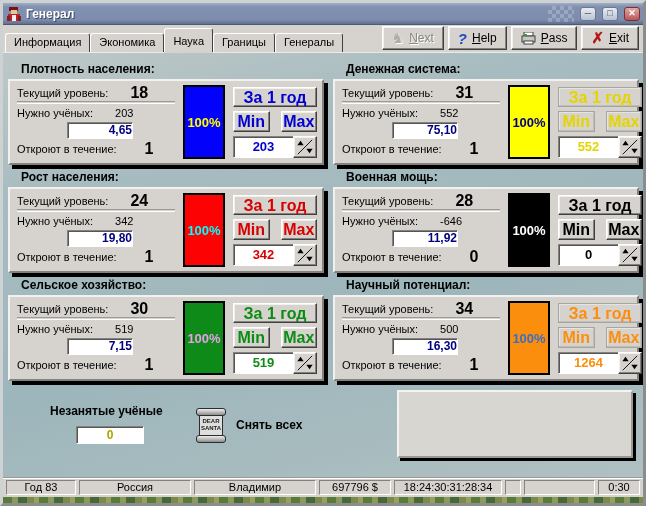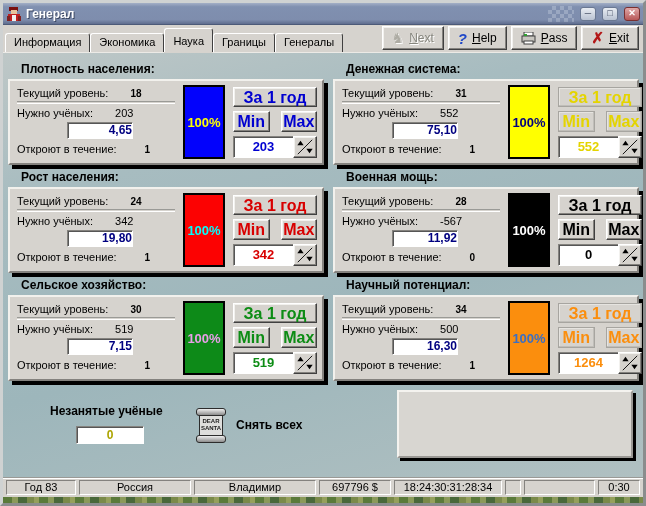--- a/index.html
+++ b/index.html
@@ -66,21 +66,21 @@
   .section{ margin-top:5px; }
   .caption{ font-size:12px; font-weight:bold; margin:0 0 2px 13px; height:15px; }
 
   .panel{
     height:86px; background:#d6d3ce; display:flex; gap:8px; padding:5px 7px;
     border:2px solid #f2f1ed; border-right-color:#84827e; border-bottom-color:#84827e;
     box-shadow:4px 4px 0 0 #000;
   }
   .info{ width:158px; flex:0 0 158px; font-size:11px; }
   .irow{ display:flex; align-items:center; gap:22px; white-space:nowrap; height:14px; }
-  .irow b{ font-size:10px; }
+  .irow b{ font-size:16px; }
   .sep{ height:3px; border-top:1px solid #9a9a96; border-bottom:1px solid #fff; margin:1px 0 2px; }
   .ratebox{
     width:66px; height:17px; margin:2px 0 3px 50px; background:#fff;
     border:1px solid #84827e; border-right-color:#fff; border-bottom-color:#fff;
     box-shadow:inset 1px 1px 0 #565656;
     color:#000080; font-weight:bold; font-size:12px; text-align:right; line-height:15px;
   }
   .openrow .num{ margin-left:6px; }
   .openrow .yrs{ margin-left:18px; }
 
@@ -335,21 +335,21 @@
         <div class="caption">Военная мощь:</div>
         <div class="panel">
           <div class="info">
             <div class="irow">
                 <span>Текущий уровень:</span>
                 <b>28</b>
               </div>
             <div class="sep"></div>
             <div class="irow">
                 <span>Нужно учёных:</span>
-                <span>-567</span>
+                <span>-646</span>
               </div>
             <div class="ratebox">11,92</div>
             <div class="irow openrow">
                 <span>Откроют в течение:</span>
                 <b class="num">0</b>
                 <span class="yrs">лет.</span>
               </div>
           </div>
           <div class="colorbox" style="background: rgb(0, 0, 0); color: rgb(255, 255, 255);">100%</div>
           <div class="btncol" style="color: rgb(0, 0, 0);">

